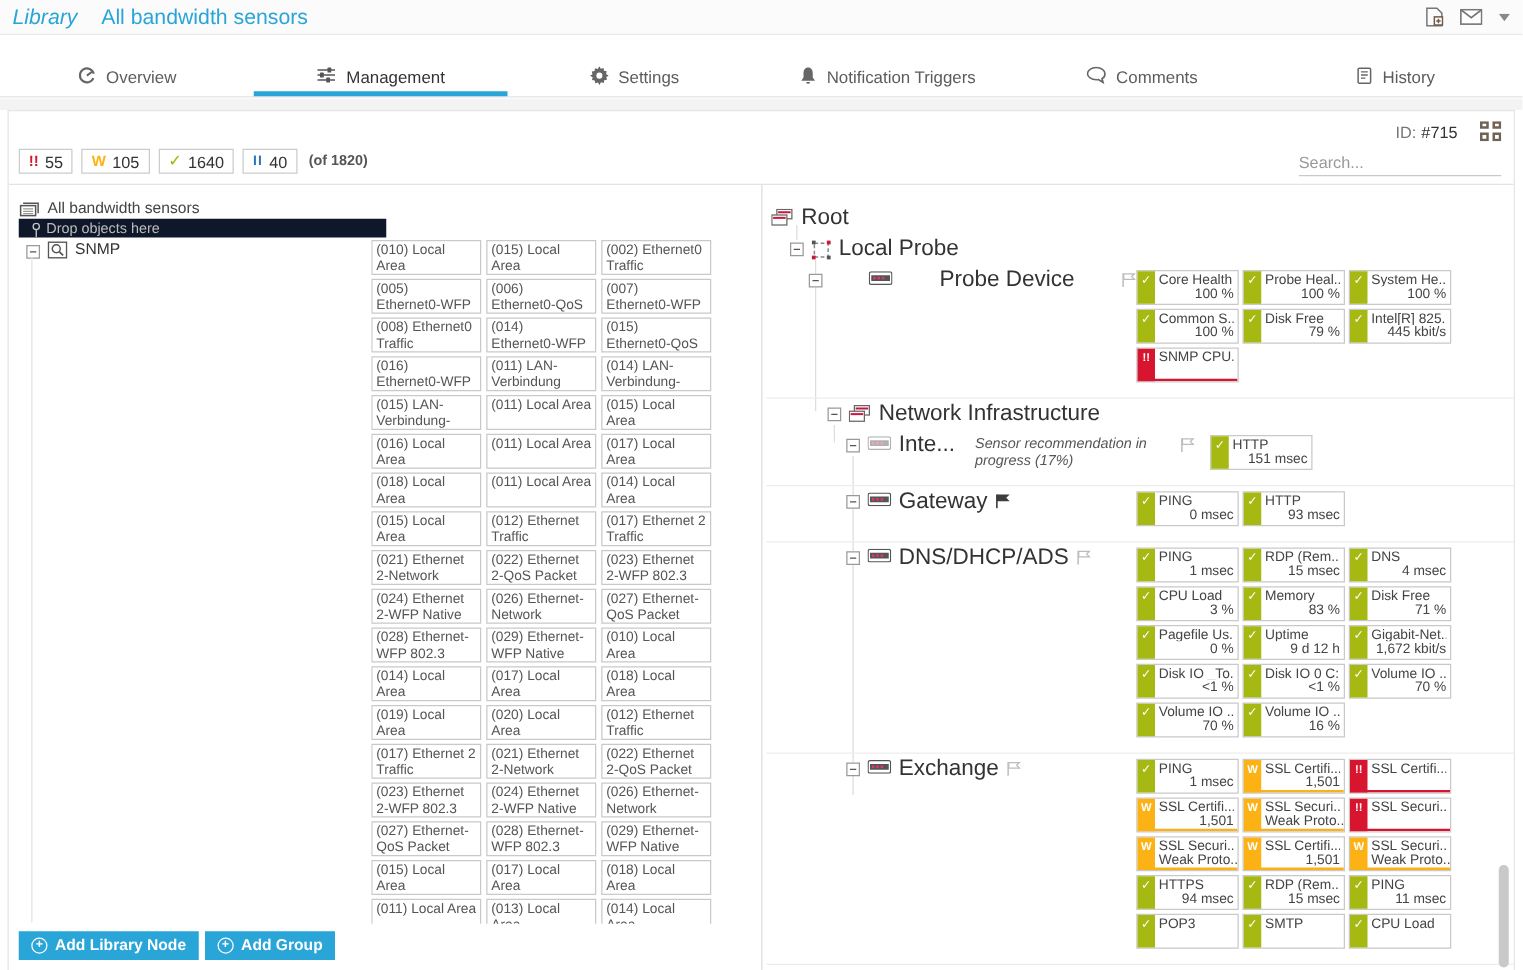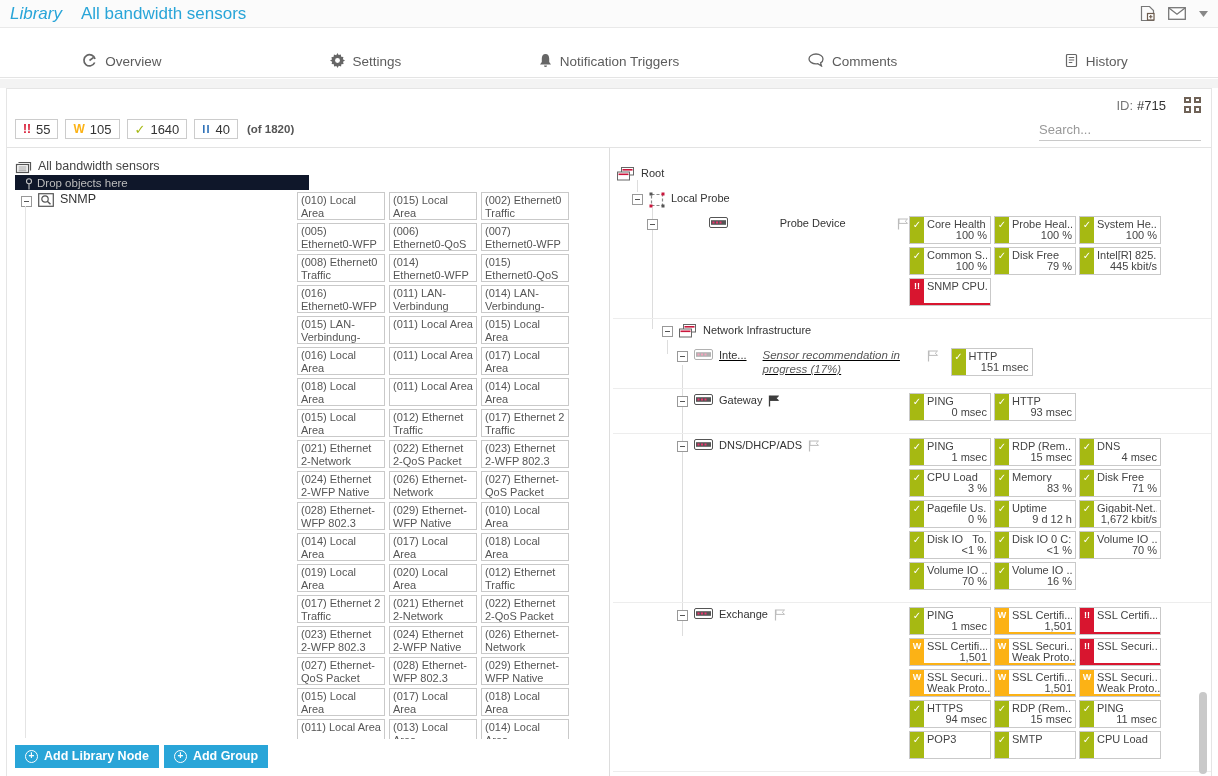--- a/index.html
+++ b/index.html
@@ -64,21 +64,21 @@
   .rightpane{position:absolute;top:59px;left:606px;right:0;bottom:0;overflow:hidden;padding-top:14px;}
   .tnode{display:flex;align-items:flex-start;position:relative;}
   .tnode.plain{height:25px;}
   .tnode.withs{border-bottom:1px solid #ededed;}
   .tlabelcol{flex:0 0 296px;display:flex;align-items:flex-start;gap:6px;padding-top:3px;}
   .expander{flex:0 0 11px;height:11px;border:1px solid #999;background:#fff;position:relative;
     margin-top:4px;cursor:pointer;}
   .expander::after{content:'';position:absolute;left:2px;right:2px;top:4px;height:1px;background:#555;}
   .nicon{display:inline-flex;margin-top:2px;}
   .nicon.muted{opacity:.45;}
-  .nlabel{font-size:11px;color:#333;line-height:17px;white-space:nowrap;cursor:pointer;}
+  .nlabel{font-size:18px;color:#333;line-height:17px;white-space:nowrap;cursor:pointer;}
   .nnote{font-style:italic;font-size:11.5px;color:#555;width:158px;line-height:14px;
     margin-left:10px;margin-top:1px;}
   .nflag{display:inline-flex;margin-top:3px;}
   .nflag.fright{margin-left:auto;margin-right:12px;}
   .sgrid{width:256px;display:flex;flex-wrap:wrap;gap:3px;align-content:flex-start;padding:4px 0 12px;}
   .stile{width:82px;height:28px;display:flex;border:1px solid #c9c9c9;background:#fff;cursor:pointer;}
   .stile .strip{width:14px;display:flex;justify-content:center;padding-top:2px;}
   .stile.ok .strip{background:var(--ok,#a6b912);}
   .stile.warning .strip{background:var(--warning,#fcb215);}
   .stile.error .strip{background:var(--error,#d8152f);}
@@ -122,20 +122,33 @@
 </div>
 
 <div class="tabbar" id="tabbar">
     <div class="tab">
       <span class="ticon"><svg width="15" height="15" viewBox="0 0 15 15">
           <path d="M12.7 9.5A5.6 5.6 0 1 1 13 6" fill="none" stroke="#666" stroke-width="1.7"></path>
           <path d="M7.5 7.5L11.6 4.4" stroke="#666" stroke-width="1.7"></path>
         </svg></span>
       <span class="tlabel">Overview</span>
     </div>
+    <div class="tab active">
+      <span class="ticon"><svg width="16" height="14" viewBox="0 0 16 14">
+          <g stroke="#555" stroke-width="1.3">
+            <path d="M1 3H15M1 7H15M1 11H15"></path>
+          </g>
+          <g fill="#555">
+            <rect x="9" y="1" width="3" height="4" rx="0.5"></rect>
+            <rect x="3" y="5" width="3" height="4" rx="0.5"></rect>
+            <rect x="8" y="9" width="3" height="4" rx="0.5"></rect>
+          </g>
+        </svg></span>
+      <span class="tlabel">Management</span>
+    </div>
     <div class="tab">
       <span class="ticon"><svg width="15" height="15" viewBox="0 0 16 16">
           <path fill="#666" d="M8 0l1.2 2.1 2.4-.6.3 2.4 2.4.3-.6 2.4L16 8l-2.1 1.2.6 2.4-2.4.3-.3 2.4-2.4-.6L8 16l-1.2-2.1-2.4.6-.3-2.4-2.4-.3.6-2.4L0 8l2.1-1.2-.6-2.4 2.4-.3.3-2.4 2.4.6z"></path>
           <circle cx="8" cy="8" r="2.6" fill="#fff"></circle>
         </svg></span>
       <span class="tlabel">Settings</span>
     </div>
     <div class="tab">
       <span class="ticon"><svg width="13" height="15" viewBox="0 0 13 15">
           <path fill="#666" d="M6.5 1C4 1 2.8 3 2.8 5.5V9L1 11.5h11L10.2 9V5.5C10.2 3 9 1 6.5 1z"></path>
@@ -439,21 +452,21 @@
               <rect x="4.5" y="0.5" width="12" height="7.5" fill="#fff" stroke="#666" stroke-width="1"></rect>
               <rect x="5.5" y="2" width="10" height="1.6" fill="#c9163c"></rect>
               <rect x="0.5" y="5" width="12" height="8" fill="#fff" stroke="#666" stroke-width="1"></rect>
               <rect x="1.5" y="6.5" width="10" height="1.6" fill="#c9163c"></rect>
             </svg>
           </span>
           <span class="nlabel">Network Infrastructure</span>
         </div>
       </div>
       <div class="tnode withs">
-        <div class="tlabelcol" style="padding-left: 64px; text-decoration: underline;">
+        <div class="tlabelcol" style="padding-left: 64px;">
           <span class="expander"></span>
           <span class="nicon muted">
             <svg width="19" height="11" viewBox="0 0 19 11">
               <rect x="0.5" y="0.5" width="18" height="10" rx="1.5" fill="#fff" stroke="#555" stroke-width="1"></rect>
               <rect x="2" y="3.2" width="15" height="4.6" fill="#555"></rect>
               <g fill="#e8356d">
                 <rect x="3.5" y="4.5" width="2" height="2"></rect>
                 <rect x="7" y="4.5" width="2" height="2"></rect>
                 <rect x="10.5" y="4.5" width="2" height="2"></rect>
               </g>

